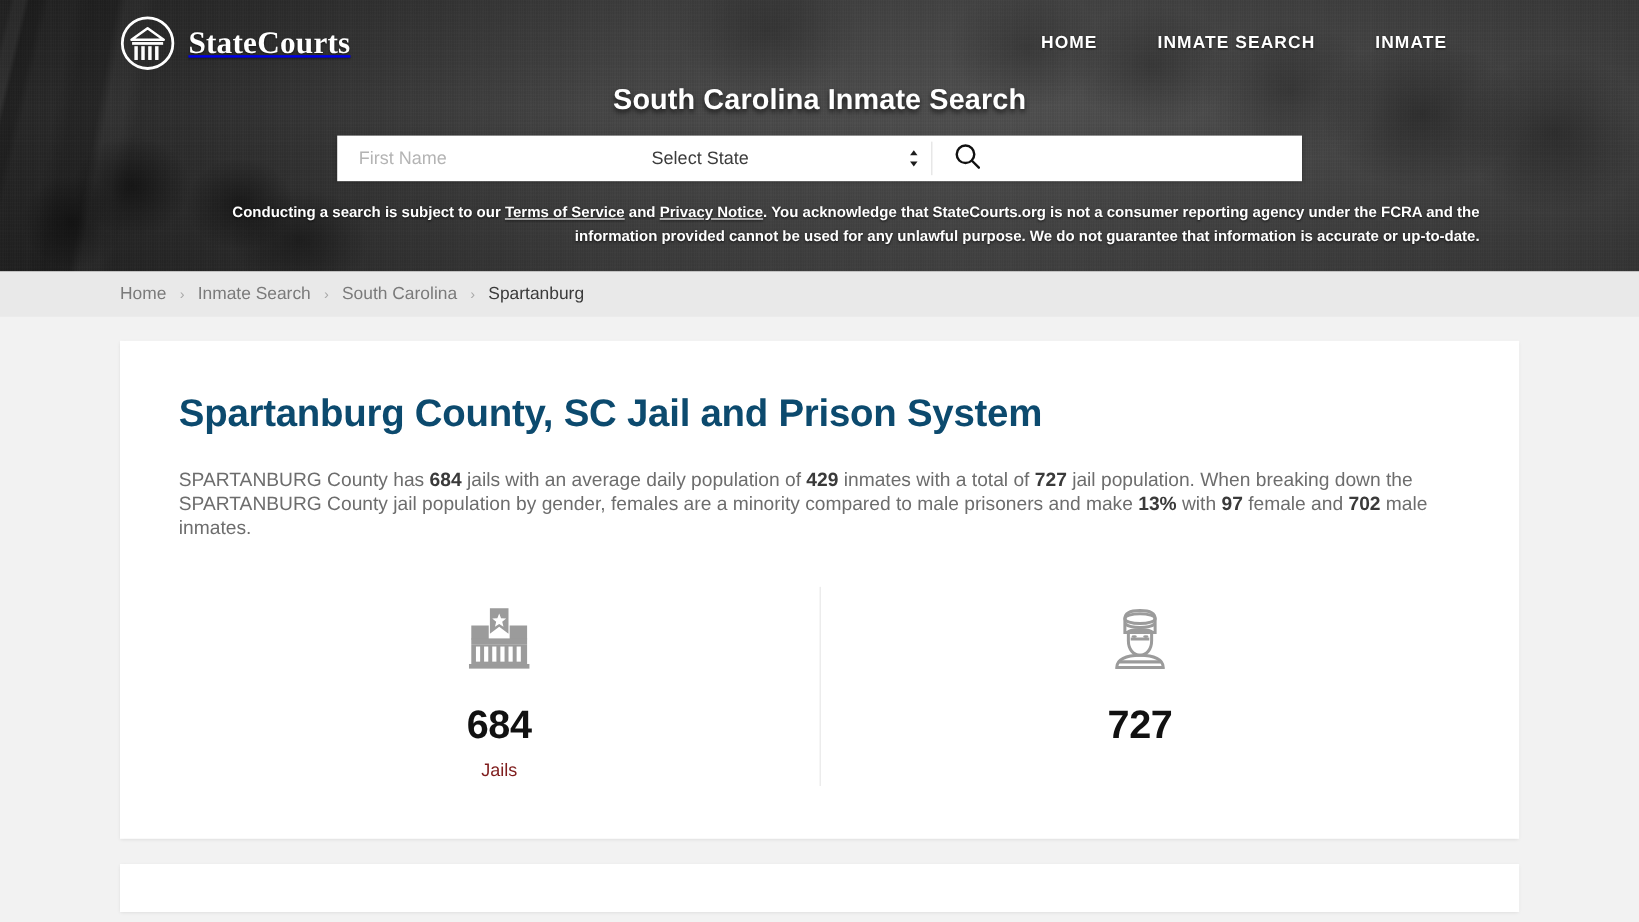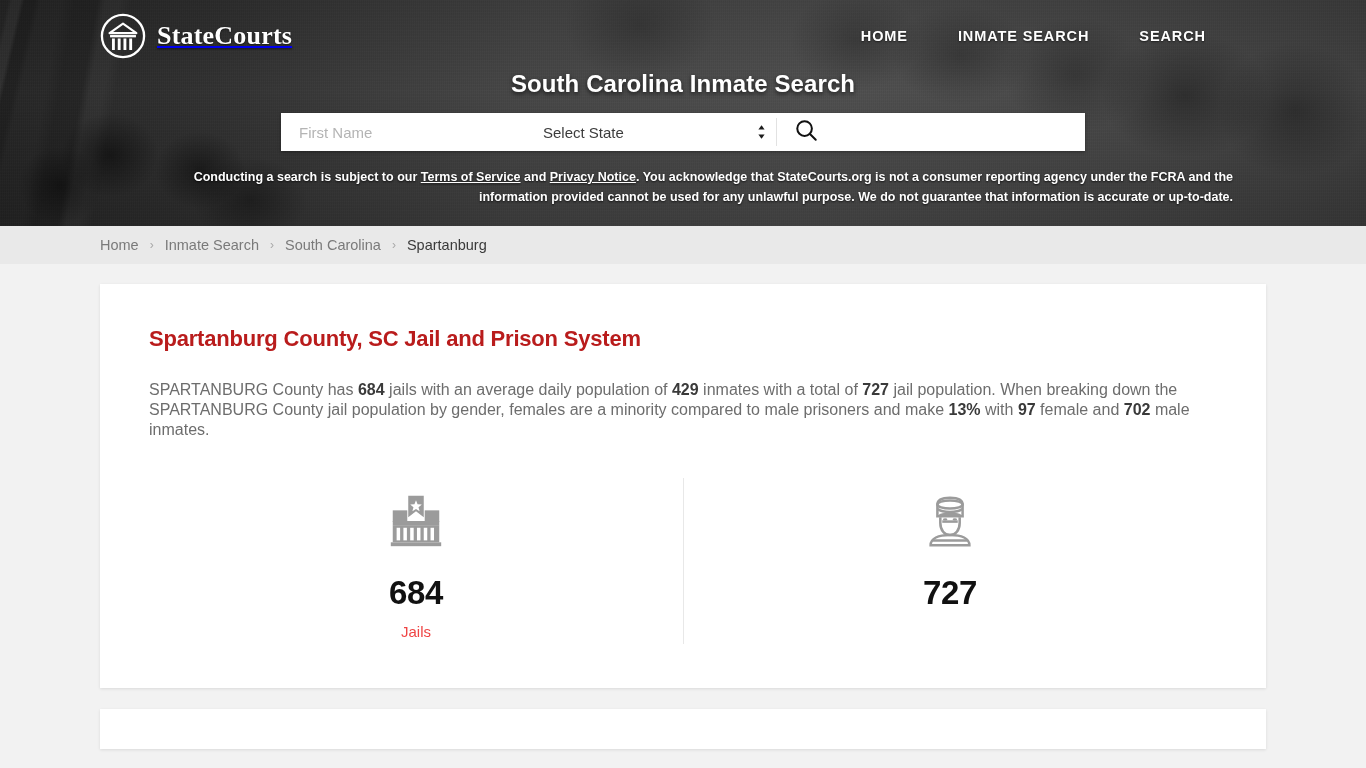--- a/index.html
+++ b/index.html
@@ -191,23 +191,23 @@
 
   
   .page { padding: 20px 100px 0; }
   .card {
     background: #ffffff;
     box-shadow: 0 1px 3px rgba(0,0,0,0.10);
   }
   .card-pad { padding: 42px 49px 0; }
   .card-title {
     margin: 0;
-    font-size: 22px;
-    font-weight: 700;
-    color: #b91c1c;
+    font-size: 32px;
+    font-weight: 700;
+    color: #0c4a6e;
     letter-spacing: -0.2px;
   }
   .card-copy {
     margin: 28px 0 0;
     font-size: 16px;
     line-height: 20px;
     color: #6d6d6d;
     max-width: 1060px;
   }
   .card-copy b { color: #3a3a3a; font-weight: 700; }
@@ -233,21 +233,21 @@
   .stat-icon { height: 74px; display: flex; align-items: center; justify-content: center; }
   .stat-value {
     font-size: 33px;
     font-weight: 700;
     color: #111111;
     margin-top: 16px;
     letter-spacing: -0.3px;
   }
   .stat-label {
     font-size: 15px;
-    color: #ef4444;
+    color: #7f1d1d;
     margin-top: 11px;
   }
 
   .card-next { margin-top: 21px; height: 40px; }
 </style>
 </head>
 <body>
 
 <div class="hero">
   <div class="hero-photo"></div>
@@ -267,21 +267,21 @@
             <rect x="24.5" y="26.6" width="3" height="12" fill="#ffffff"></rect>
             <rect x="30.5" y="26.6" width="3" height="12" fill="#ffffff"></rect>
           </svg>
         </span>
         <span class="brand-name">StateCourts</span>
       </a>
 
       <nav class="mainnav">
         <a href="#">HOME</a>
         <a href="#">INMATE SEARCH</a>
-        <a href="#">SEARCH</a>
+        <a href="#">INMATE</a>
       </nav>
     </div>
 
     <h1 class="hero-title">South Carolina Inmate Search</h1>
 
     <div class="searchwrap">
       <form class="searchbar">
         <input class="f-first" type="text" placeholder="First Name" style="">
         <span class="vdiv"></span>
         <span class="vdiv"></span>

